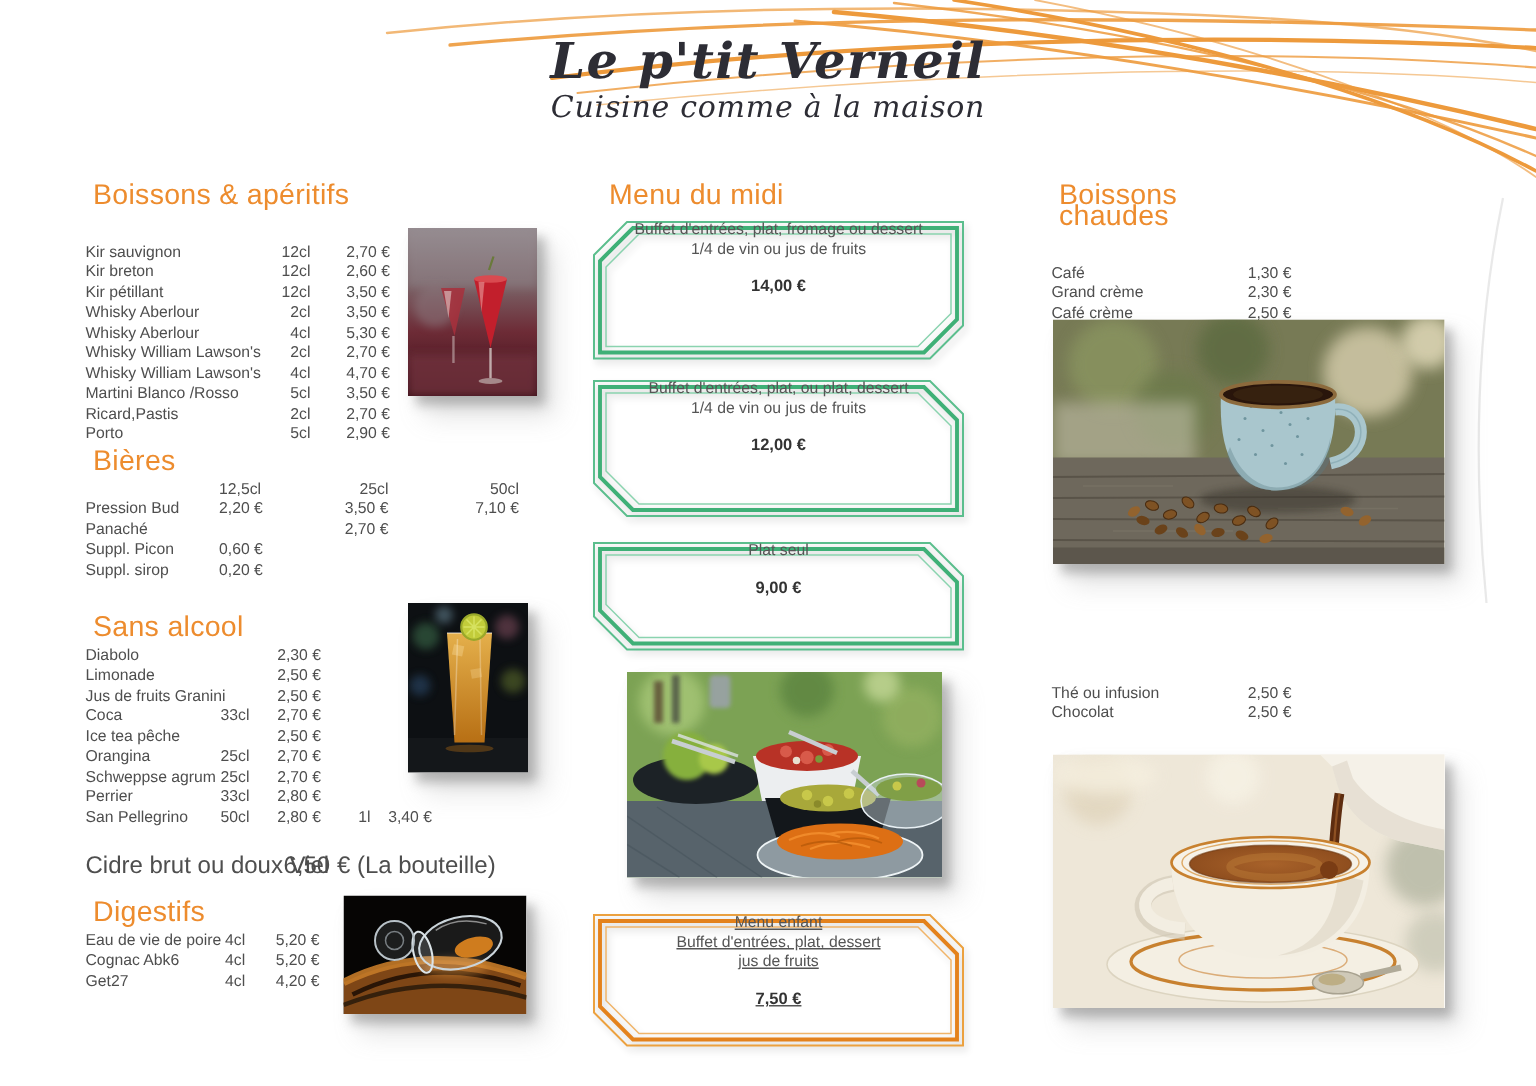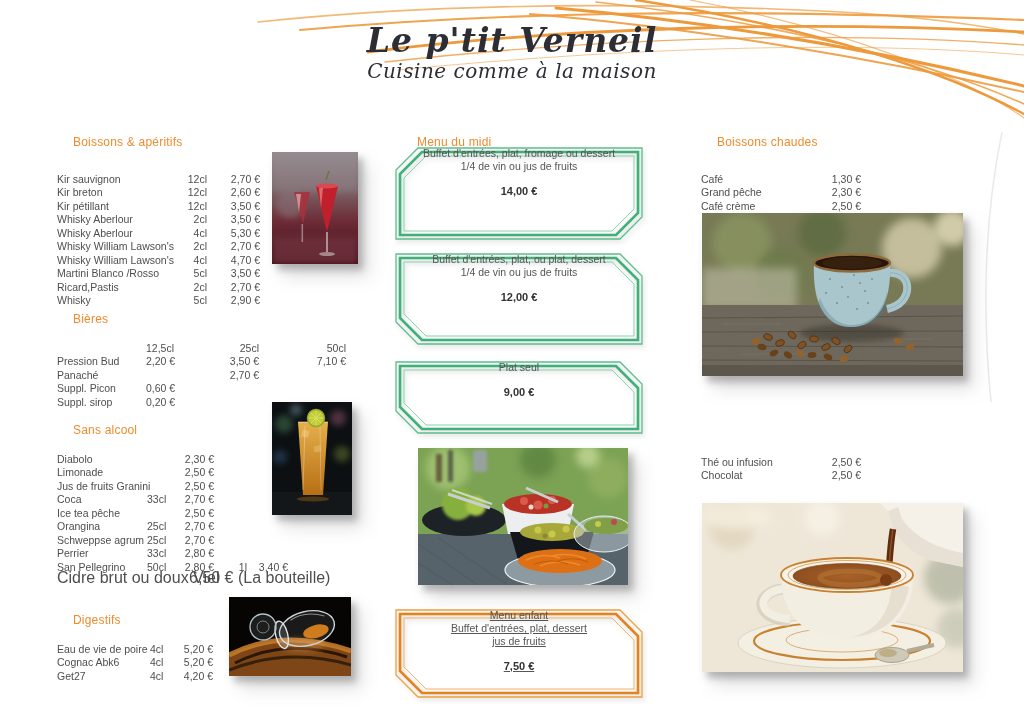--- a/index.html
+++ b/index.html
@@ -7,21 +7,21 @@
         font-family:"Liberation Sans",sans-serif;color:#4e4e4e;}
   .swirls{position:absolute;left:0;top:0;pointer-events:none;}
   .edge-curl{position:absolute;left:0;top:0;pointer-events:none;}
 
   .brand{position:absolute;left:352px;top:22px;width:320px;text-align:center;color:#2d2d35;}
   .brand .t{font-family:"DejaVu Serif",serif;font-style:italic;font-weight:600;
             font-size:33px;line-height:37px;letter-spacing:1px;}
   .brand .s{font-family:"DejaVu Serif",serif;font-style:italic;font-size:20px;line-height:24px;letter-spacing:.5px;}
 
   .sec{position:absolute;}
-  .sec-h{font-size:12px;font-weight:400;color:#ED8C2E;margin:16px;line-height:14px;letter-spacing:.2px;}
+  .sec-h{font-size:19px;font-weight:400;color:#ED8C2E;margin:5px;line-height:14px;letter-spacing:.2px;}
   .rows{font-size:10.5px;line-height:13.45px;}
   .row{display:grid;white-space:nowrap;}
   .r{text-align:right;}
   .ap .row{grid-template-columns:104px 46px 53px;}
   .bi .row{grid-template-columns:89px 62px 51px 87px;}
   .sa .row{grid-template-columns:90px 17px 50px 33px 41px;}
   .di .row{grid-template-columns:93px 13px 50px;}
   .rt .row{grid-template-columns:110px 50px;}
   .mt14{margin-top:24px;} .mt2{margin-top:2px;}
   .cidre{position:absolute;left:57px;top:569px;font-size:16px;white-space:nowrap;}
@@ -111,21 +111,21 @@
           <span>Martini Blanco /Rosso</span>
           <span class="r">5cl</span>
           <span class="r">3,50 €</span>
         </div>
       <div class="row">
           <span>Ricard,Pastis</span>
           <span class="r">2cl</span>
           <span class="r">2,70 €</span>
         </div>
       <div class="row">
-          <span>Whisky</span>
+          <span>Porto</span>
           <span class="r">5cl</span>
           <span class="r">2,90 €</span>
         </div>
     </div>
   </div>
 
   <div class="sec bi" style="left:57px;top:296px;width:289px;">
     <h2 class="sec-h">Bières</h2>
     <div class="rows mt2">
       <div class="row">
@@ -286,21 +286,21 @@
   </div>
 
   <div class="sec rt" style="left:701px;top:119px;width:160px;">
     <h2 class="sec-h">Boissons chaudes</h2>
     <div class="rows mt14">
       <div class="row">
           <span>Café</span>
           <span class="r">1,30 €</span>
         </div>
       <div class="row">
-          <span>Grand pêche</span>
+          <span>Grand crème</span>
           <span class="r">2,30 €</span>
         </div>
       <div class="row">
           <span>Café crème</span>
           <span class="r">2,50 €</span>
         </div>
     </div>
   </div>
 
   <div class="sec rt" style="left:701px;top:456px;width:160px;">

